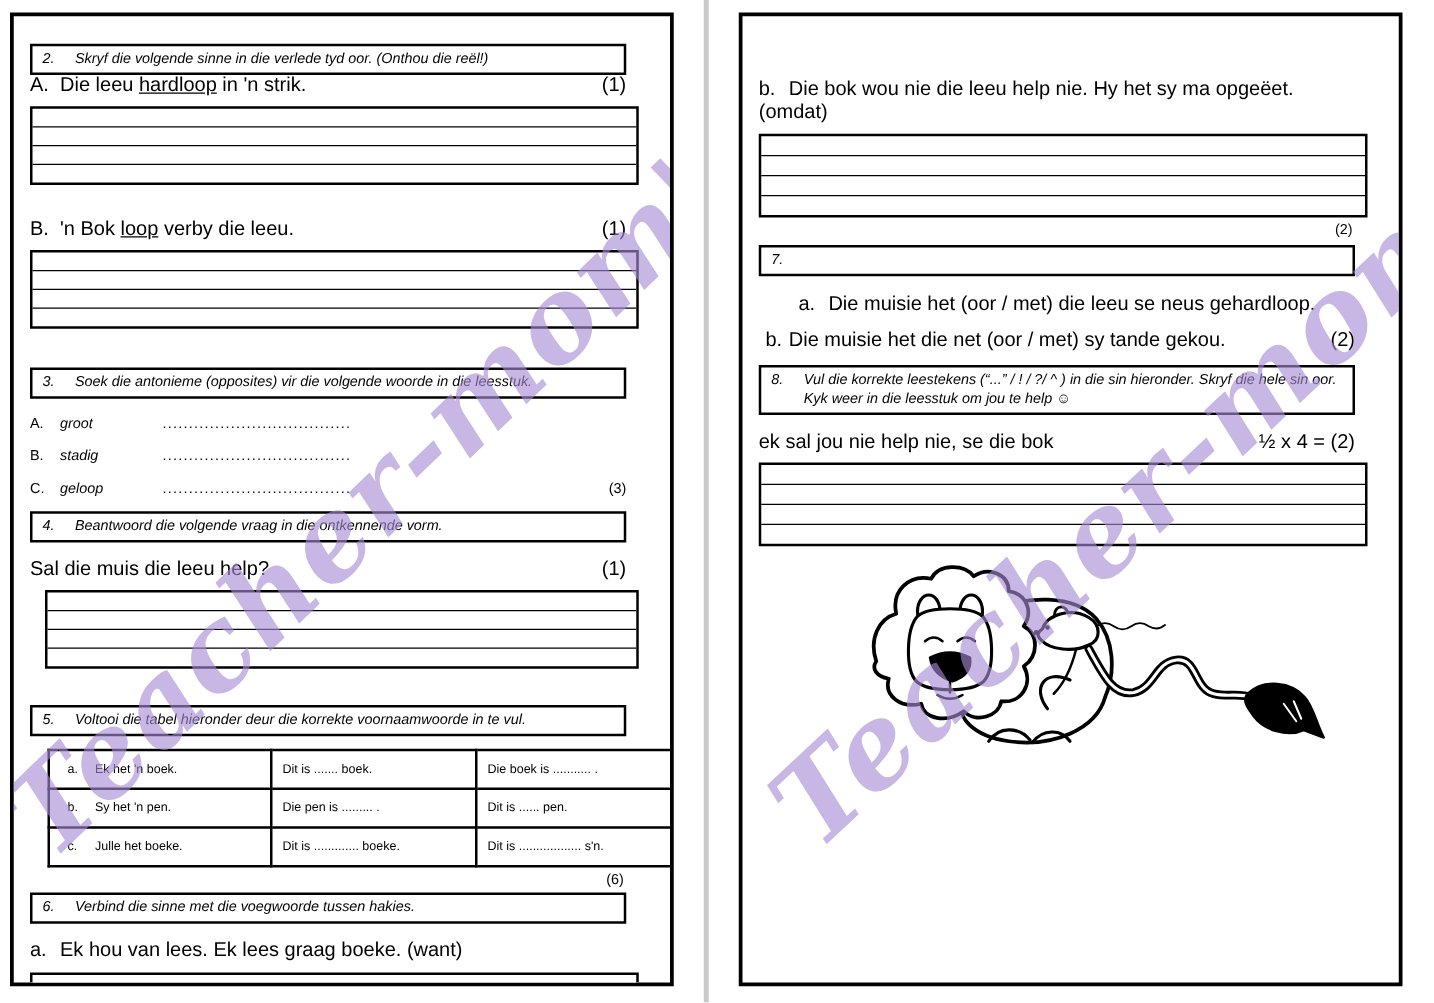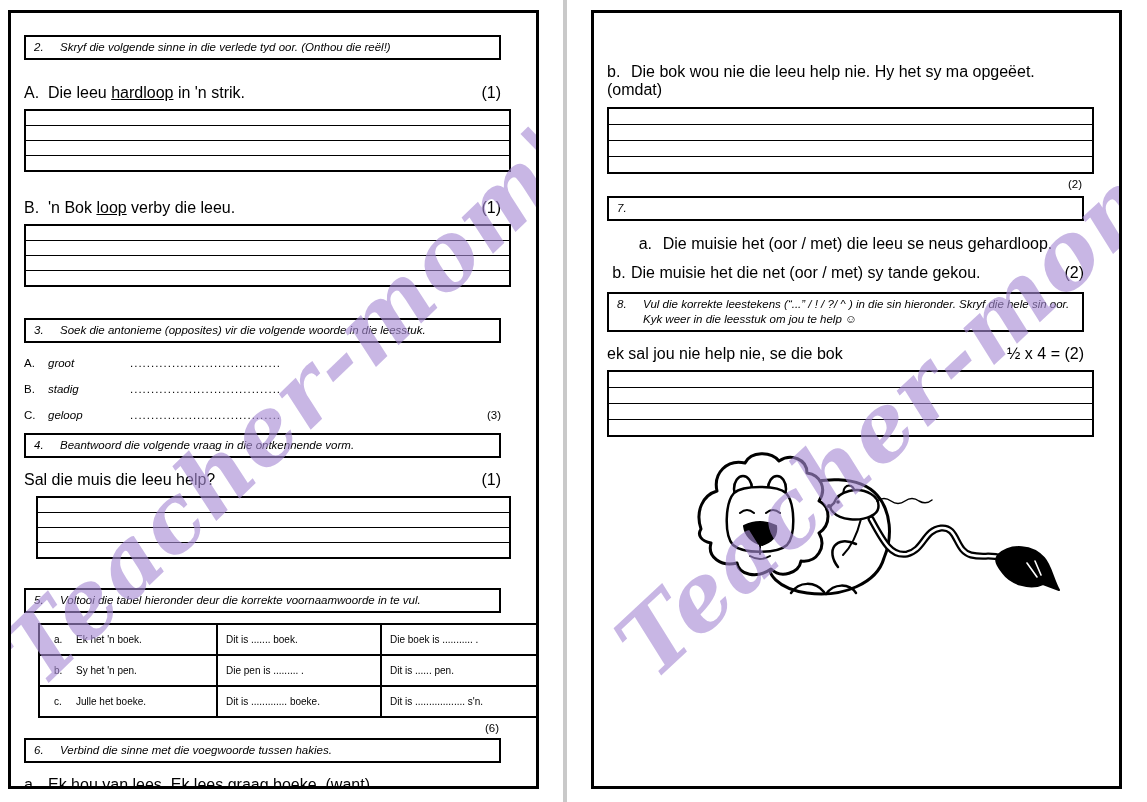--- a/index.html
+++ b/index.html
@@ -56,21 +56,21 @@
 
   <div class="page page-1">
     <div class="wm wm1" style="color:#a78bd4;">Teacher-mom's Desk</div>
     <div class="inner">
 
       <div class="qheader" style="margin-top:22px;">
         <span class="qnum">2.</span>
         <span class="qtext">Skryf die volgende sinne in die verlede tyd oor. (Onthou die reël!)</span>
       </div>
 
-      <div class="prow" style="margin-top:24px;gap:28px;">
+      <div class="prow" style="margin-top:0;gap:28px;">
         <span><span class="plabel">A.</span><span>Die leeu </span><span class="u">hardloop</span><span> in 'n strik.</span></span>
         <span class="marks">(1)</span>
       </div>
       <div class="abox" style="margin-top:7px;">
         <div class="aline"></div>
         <div class="aline"></div>
         <div class="aline"></div>
         <div class="aline"></div>
       </div>
 

